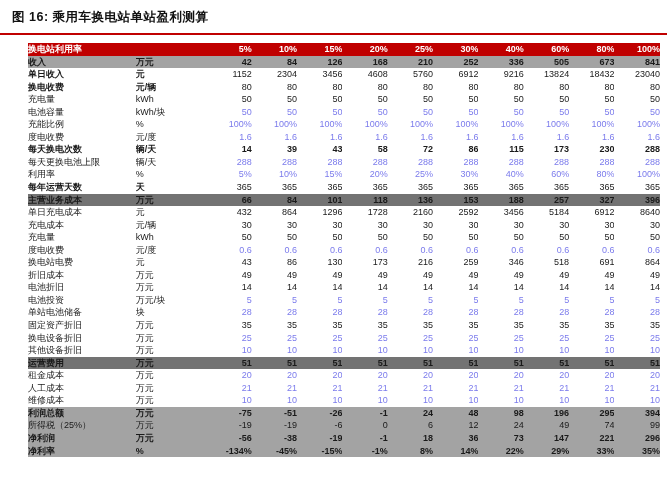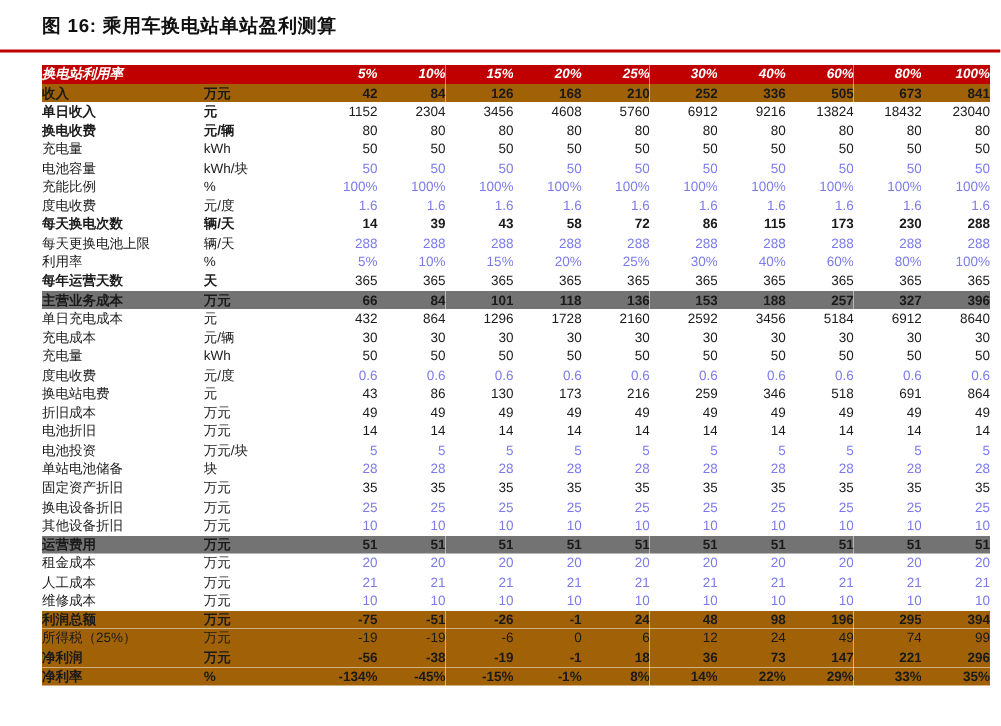--- a/index.html
+++ b/index.html
@@ -1,25 +1,25 @@
 <!DOCTYPE html>
 <html><head>
 <meta charset="utf-8">
 <style>
   html,body{margin:0;padding:0;background:#ffffff;}
   body{width:667px;height:484px;overflow:hidden;font-family:"Liberation Sans","DejaVu Sans",sans-serif;color:#1a1a1a;}
-  .title{margin:9px 0 0 28px;font-size:12.5px;font-weight:bold;letter-spacing:0.5px;color:#111;}
+  .title{margin:9px 0 0 12px;font-size:12.5px;font-weight:bold;letter-spacing:0.5px;color:#111;}
   .red-rule{margin-top:7px;width:667px;height:2px;background:#c00000;}
   table.profit{border-collapse:collapse;margin:8px 0 0 28px;width:632px;table-layout:fixed;font-size:9px;}
   table.profit td{padding:0;height:12.55px;line-height:12.55px;white-space:nowrap;overflow:hidden;}
   td.lbl{width:107px;text-align:left;}
   td.unit{width:70px;text-align:left;margin-left:48px;}
   td.num{width:45px;text-align:right;padding-right:5px;}
-  tr.bg-red td{background:#c00000;color:#ffffff;font-weight:bold;font-style:italic;}
-  tr.bg-pink td{background:#a16207;}
+  tr.bg-red td{background:#c00000;color:#ffffff;font-weight:bold;}
+  tr.bg-pink td{background:#a3a3a3;}
   tr.bg-gray td{background:#737373;}
   .b{font-weight:bold;}
   .blue{color:#7b7bec;}
   .ind-0{padding-left:2px;}
   .ind-1{padding-left:18px;}
   .ind-2{padding-left:34px;margin-left:36px;}
   .ind-3{padding-left:50px;}
 </style>
 </head>
 <body>

